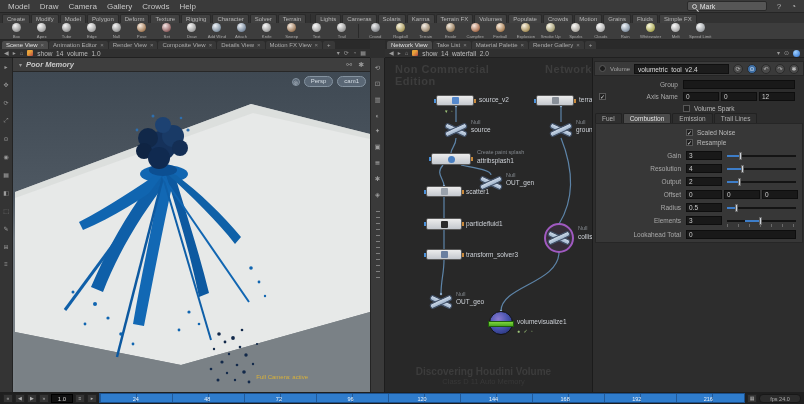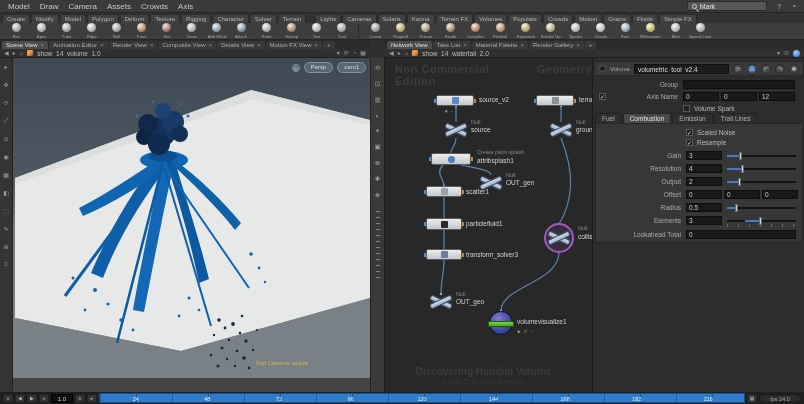--- a/index.html
+++ b/index.html
@@ -111,23 +111,23 @@
 <body>
 
 <div id="root">
 
   <div class="menubar">
     <div style="display:flex;gap:10px">
 
     <span class="menu-item">Model</span>
         <span class="menu-item">Draw</span>
         <span class="menu-item">Camera</span>
-        <span class="menu-item">Assets</span>
+        <span class="menu-item">Gallery</span>
         <span class="menu-item">Crowds</span>
-        <span class="menu-item">Axis</span>
+        <span class="menu-item">Help</span>
       </div>
     <div class="spacer"></div>
     <div class="searchbox">
       <span class="mag"></span>
       <span>Mark</span>
     </div>
     <span class="mbicon">?</span>
     <span class="mbicon">◔</span>
   </div>
 
@@ -404,20 +404,28 @@
       <span>◉</span>
       <span>▦</span>
       <span>◧</span>
       <span>⬚</span>
       <span>✎</span>
       <span>⊞</span>
       <span>≡</span>
     </div>
 
   <div class="viewport">
+    <div class="vheader">
+      <span class="vtri">▾</span>
+      <span class="vtitle">Poor Memory</span>
+      <span class="vhicons">
+        <span>⚯</span>
+        <span>✱</span>
+      </span>
+    </div>
     <div class="vbody">
       <svg width="357" height="320" viewBox="0 0 357 320">
         <defs>
           <linearGradient id="vg" x1="0" y1="0" x2="0" y2="1">
             <stop offset="0" stop-color="#3f4953"></stop>
             <stop offset="0.38" stop-color="#4e5862"></stop>
             <stop offset="0.52" stop-color="#747c83"></stop>
             <stop offset="1" stop-color="#7d8489"></stop>
           </linearGradient>
         </defs>
@@ -507,21 +515,21 @@
         <span>≣</span>
         <span>✱</span>
         <span>◈</span>
       </div>
     <span class="ruler"></span>
   </div>
 
   <div class="network">
     <div class="wm-top">
       <span>Non Commercial Edition</span>
-      <span>Geometry</span>
+      <span>Network</span>
     </div>
 
     <svg class="wires" width="207" height="334" viewBox="0 0 207 334">
       <g stroke="#5d84a8" stroke-width="1.2" fill="none">
         <path d="M71,48 L71,64"></path>
         <path d="M176,48 L176,64"></path>
         <path d="M71,80 C71,88 66,90 66,95"></path>
         <path d="M58,107 C50,116 59,120 59,128"></path>
         <path d="M76,107 C90,110 106,112 106,117"></path>
         <path d="M59,139 L59,160"></path>

